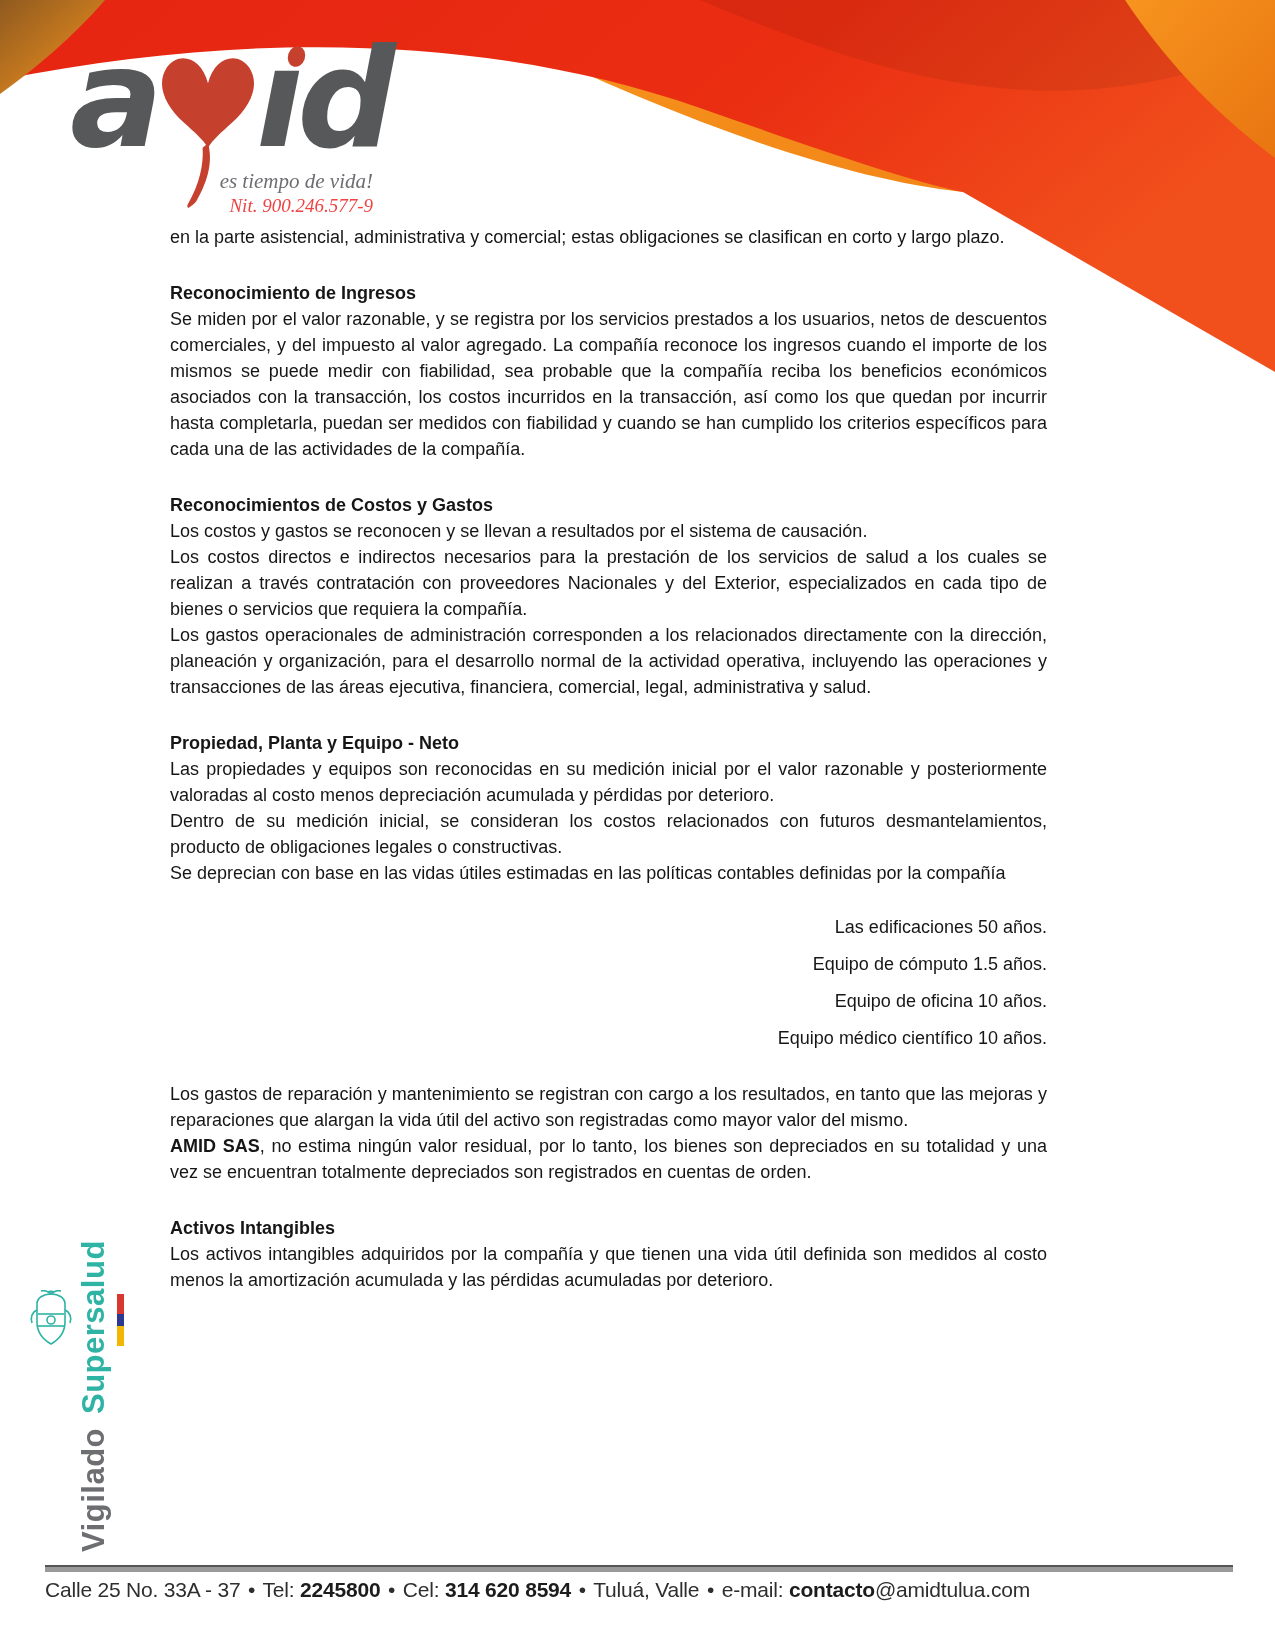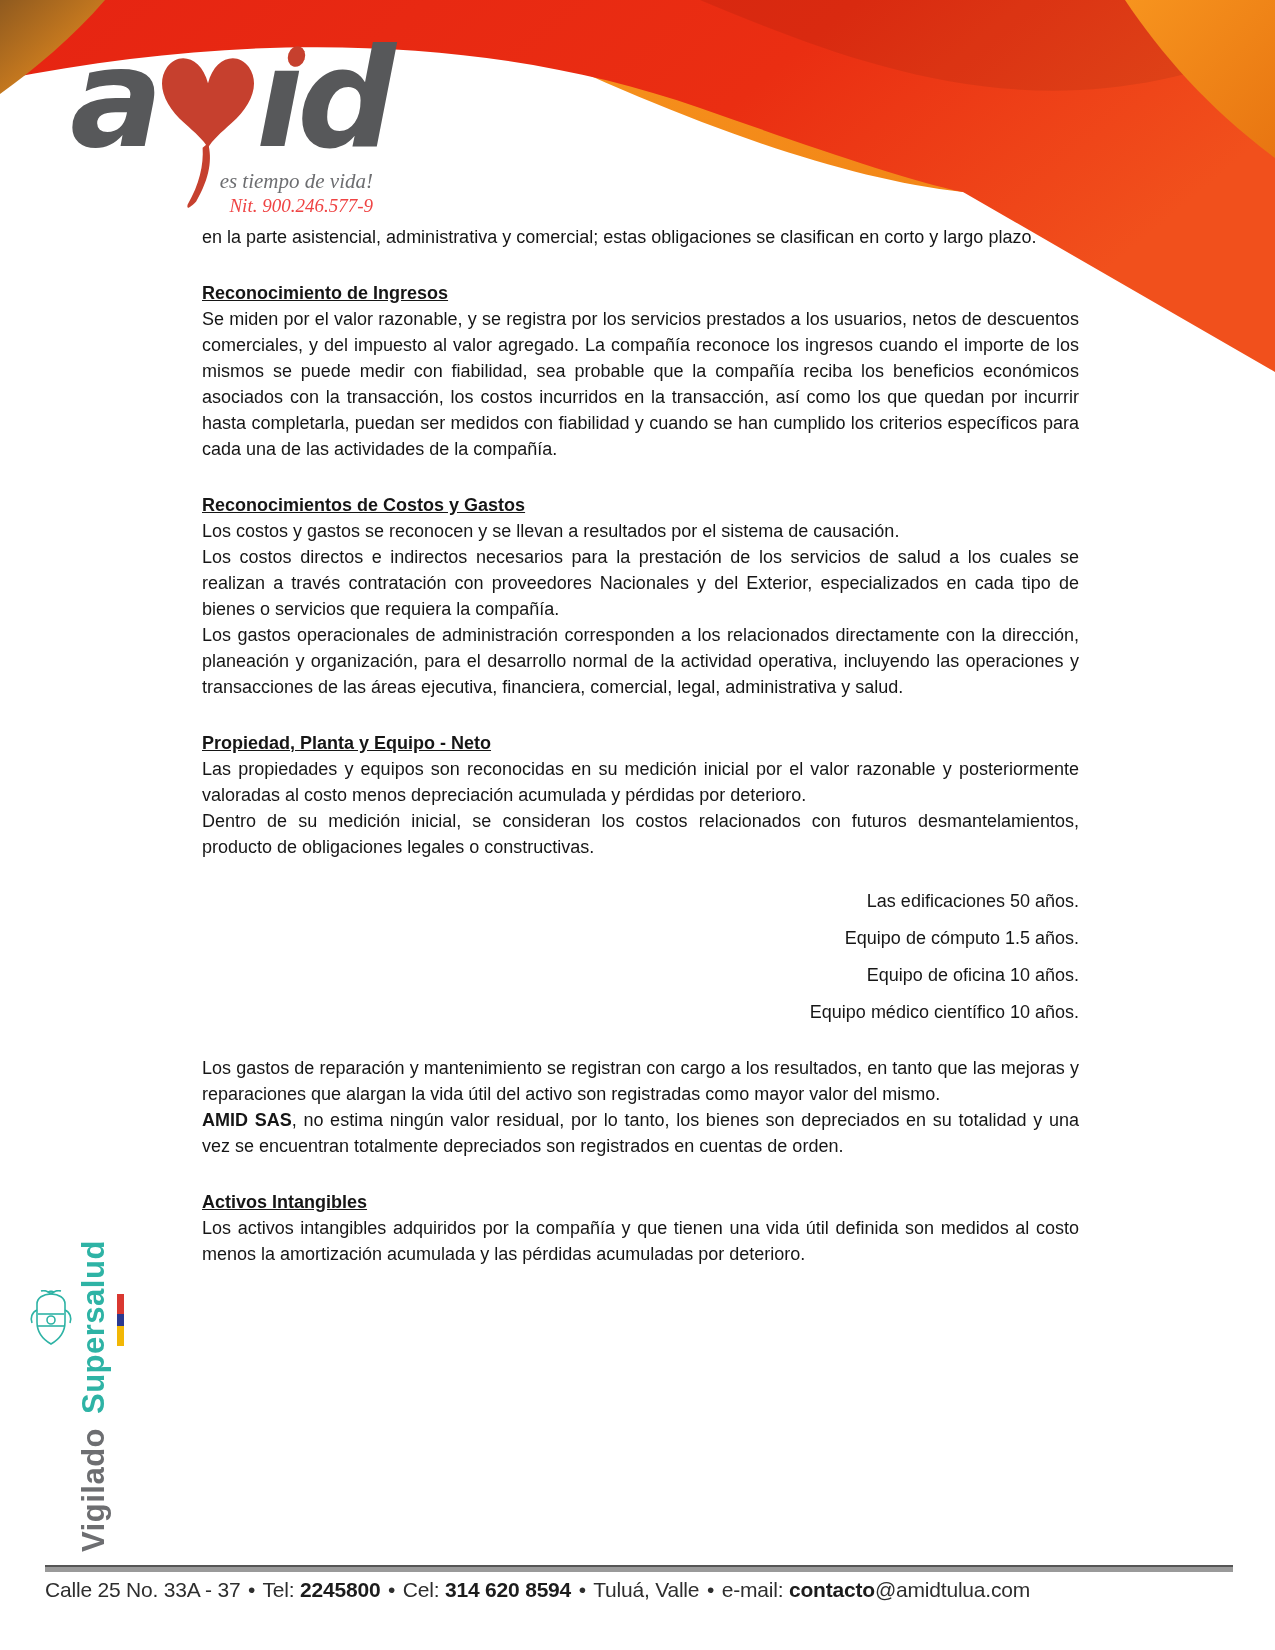--- a/index.html
+++ b/index.html
@@ -25,25 +25,25 @@
     background:#c6402e; border-radius:50%; transform:rotate(18deg);
   }
   .heart { position:absolute; left:84px; top:8px; }
   .tagline-block { position:absolute; left:205px; top:168px; width:168px; text-align:right; }
   .tagline { font:italic 21px/1.25 "Liberation Serif", serif; color:#6d6e71; white-space:nowrap; }
   .nit     { font:italic 19px/1.25 "Liberation Serif", serif; color:#ef4444; white-space:nowrap; }
 
   
   .doc {
     position:absolute; left:170px; top:224px; width:877px;
-    font-size:18px; line-height:26px; color:#161616; text-align:justify;margin-left:32px;
+    font-size:18px; line-height:26px; color:#161616; text-align:justify;
   }
   .doc p { margin:0; }
   .sec { margin-top:30px; }
-  .sec-title { font-weight:bold; margin:0; text-align:left;text-decoration:underline; }
+  .sec-title { font-weight:bold; margin:0; text-align:left; }
   .lives { margin-top:28px; margin-left:5px; }
   .life-item { line-height:26px; margin-bottom:11px; text-align:right; }
   .lead-bold { font-weight:bold; }
 
   
   .supersalud {
     position:absolute; left:76px; top:1160px; height:392px;
     writing-mode:vertical-rl; transform:rotate(180deg);
     font-weight:bold; font-size:31px; letter-spacing:0.5px;
     display:flex; align-items:center; white-space:nowrap;
@@ -129,20 +129,21 @@
       <p class="sec-title">Reconocimientos de Costos y Gastos</p>
       <p>Los costos y gastos se reconocen y se llevan a resultados por el sistema de causación.</p>
       <p>Los costos directos e indirectos necesarios para la prestación de los servicios de salud a los cuales se realizan a través contratación con proveedores Nacionales y del Exterior, especializados en cada tipo de bienes o servicios que requiera la compañía.</p>
       <p>Los gastos operacionales de administración corresponden a los relacionados directamente con la dirección, planeación y organización, para el desarrollo normal de la actividad operativa, incluyendo las operaciones y transacciones de las áreas ejecutiva, financiera, comercial, legal, administrativa y salud.</p>
     </div>
 
     <div class="sec">
       <p class="sec-title">Propiedad, Planta y Equipo - Neto</p>
       <p>Las propiedades y equipos son reconocidas en su medición inicial por el valor razonable y posteriormente valoradas al costo menos depreciación acumulada y pérdidas por deterioro.</p>
       <p>Dentro de su medición inicial, se consideran los costos relacionados con futuros desmantelamientos, producto de obligaciones legales o constructivas.</p>
+      <p>Se deprecian con base en las vidas útiles estimadas en las políticas contables definidas por la compañía</p>
     </div>
 
     <div class="lives">
       <div class="life-item">Las edificaciones 50 años.</div>
       <div class="life-item">Equipo de cómputo 1.5 años.</div>
       <div class="life-item">Equipo de oficina 10 años.</div>
       <div class="life-item">Equipo médico científico 10 años.</div>
     </div>
 
     <div class="sec">

